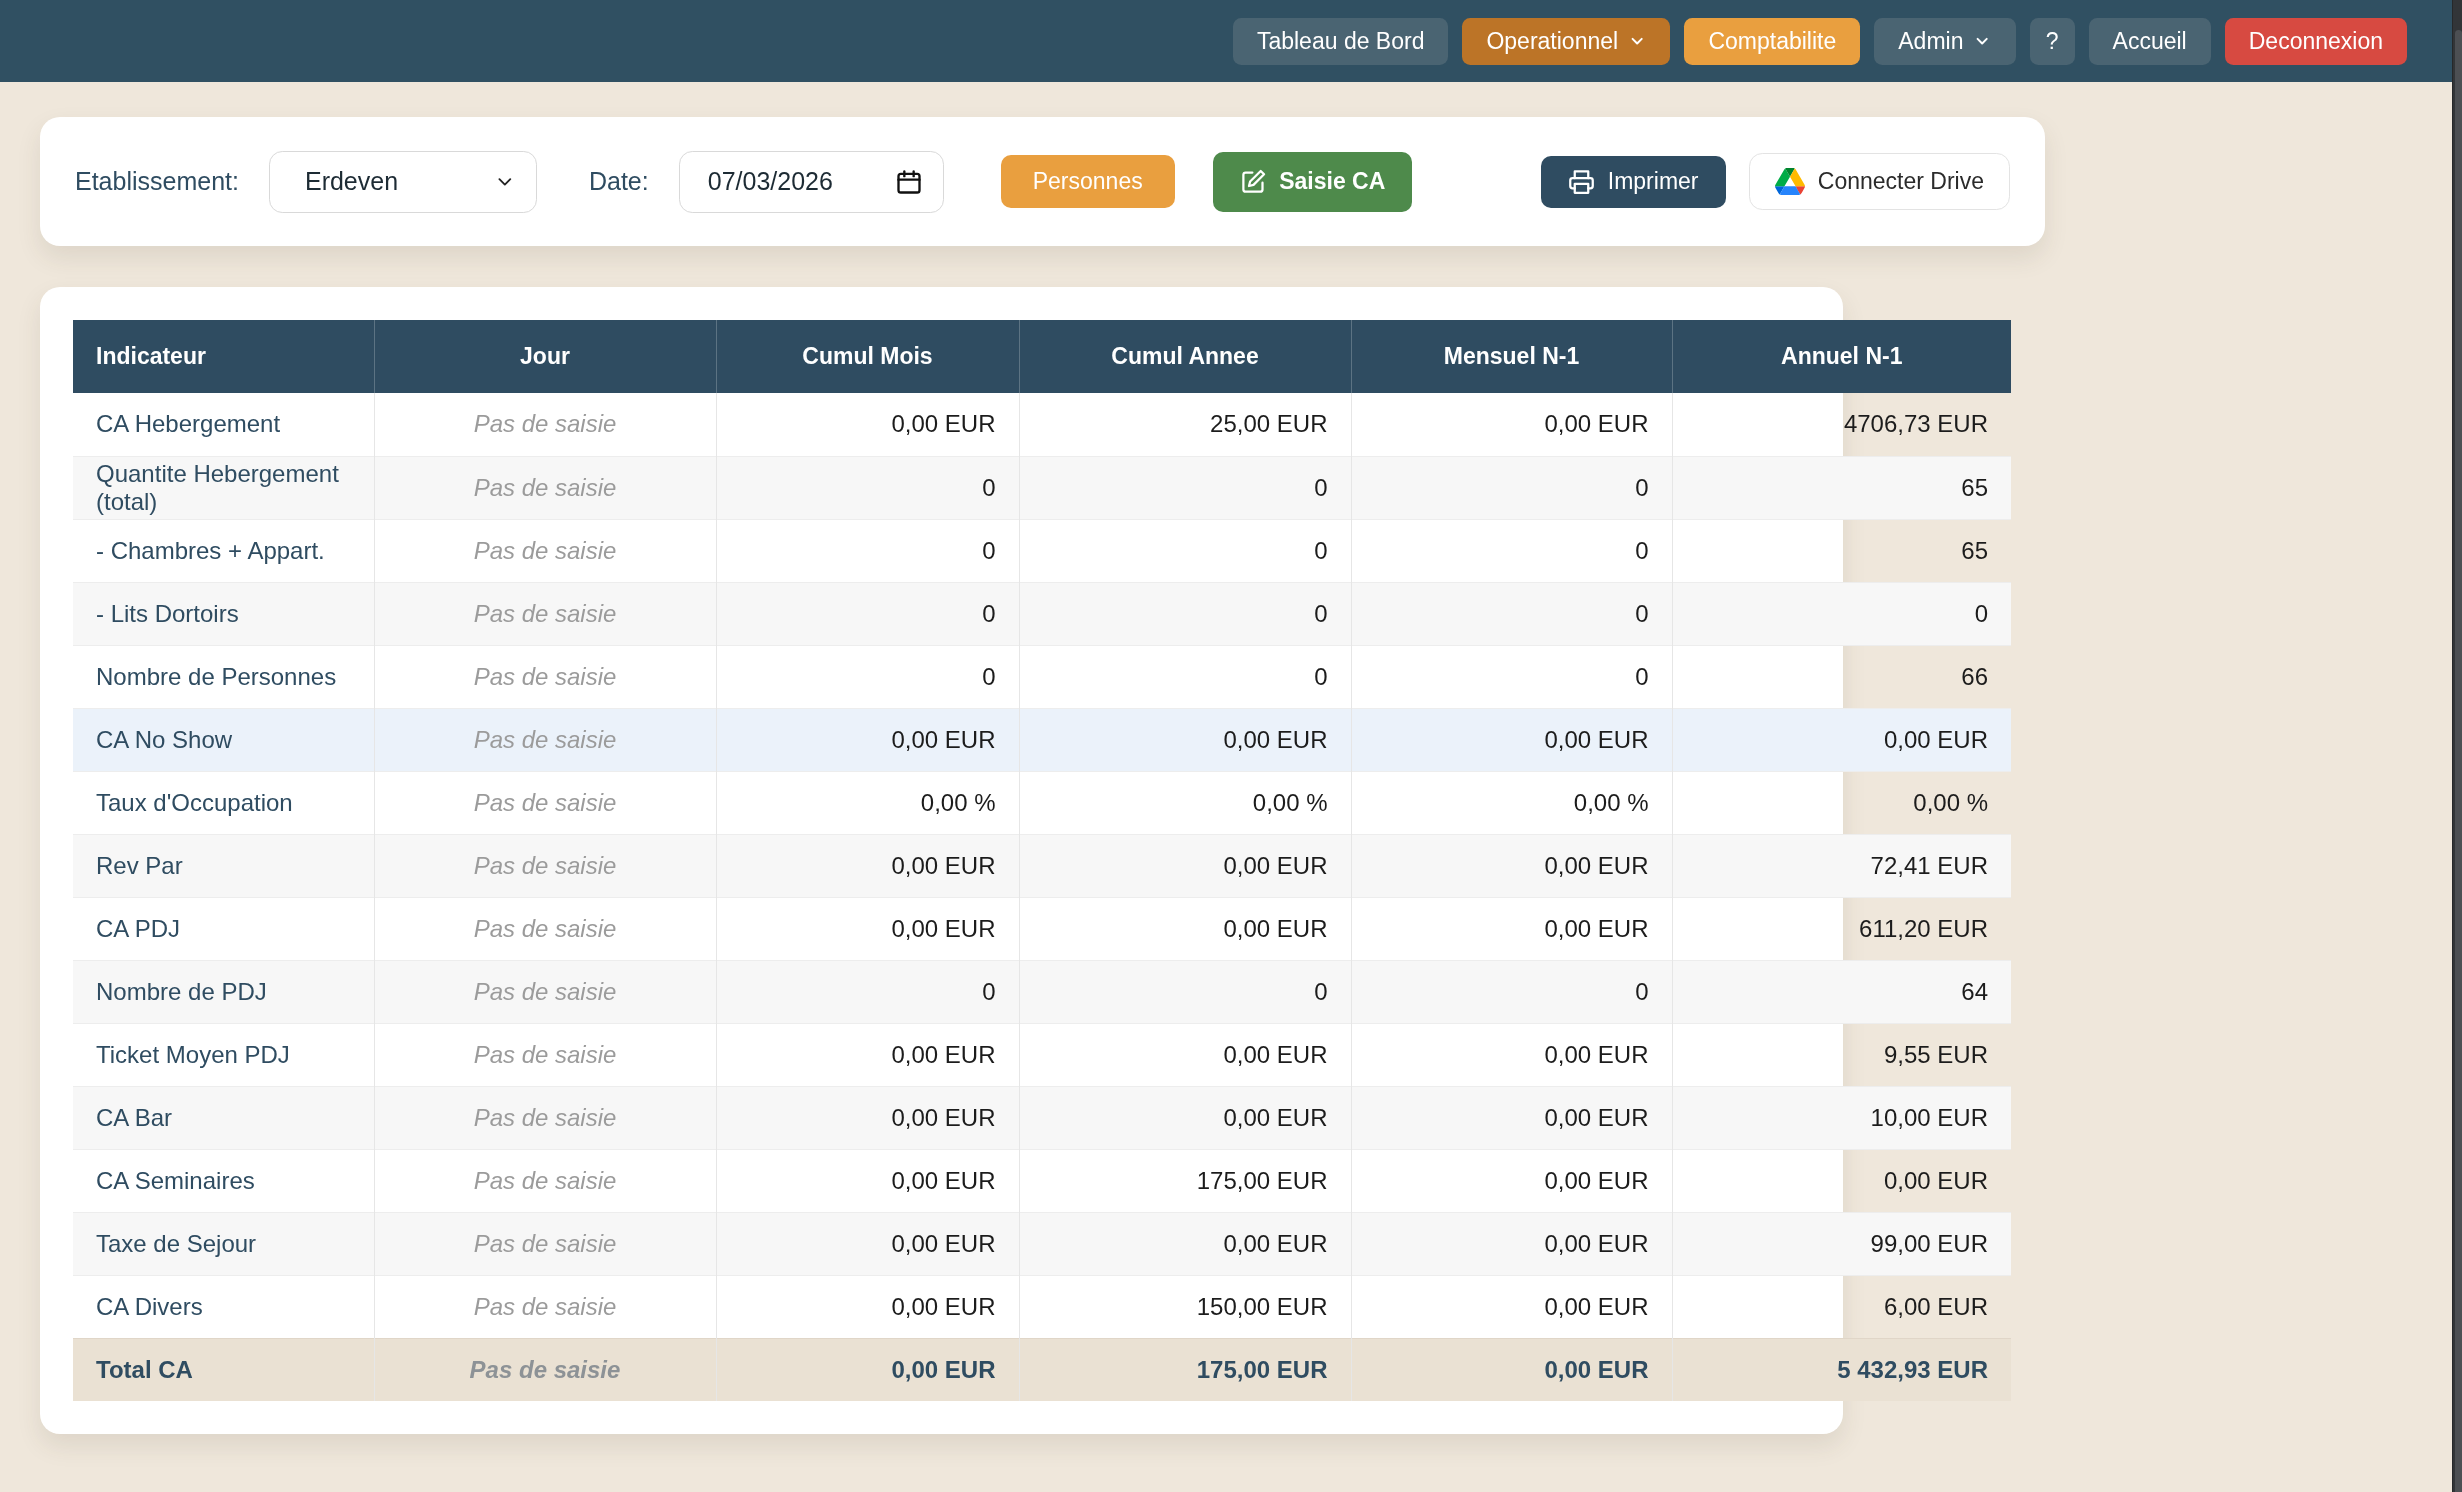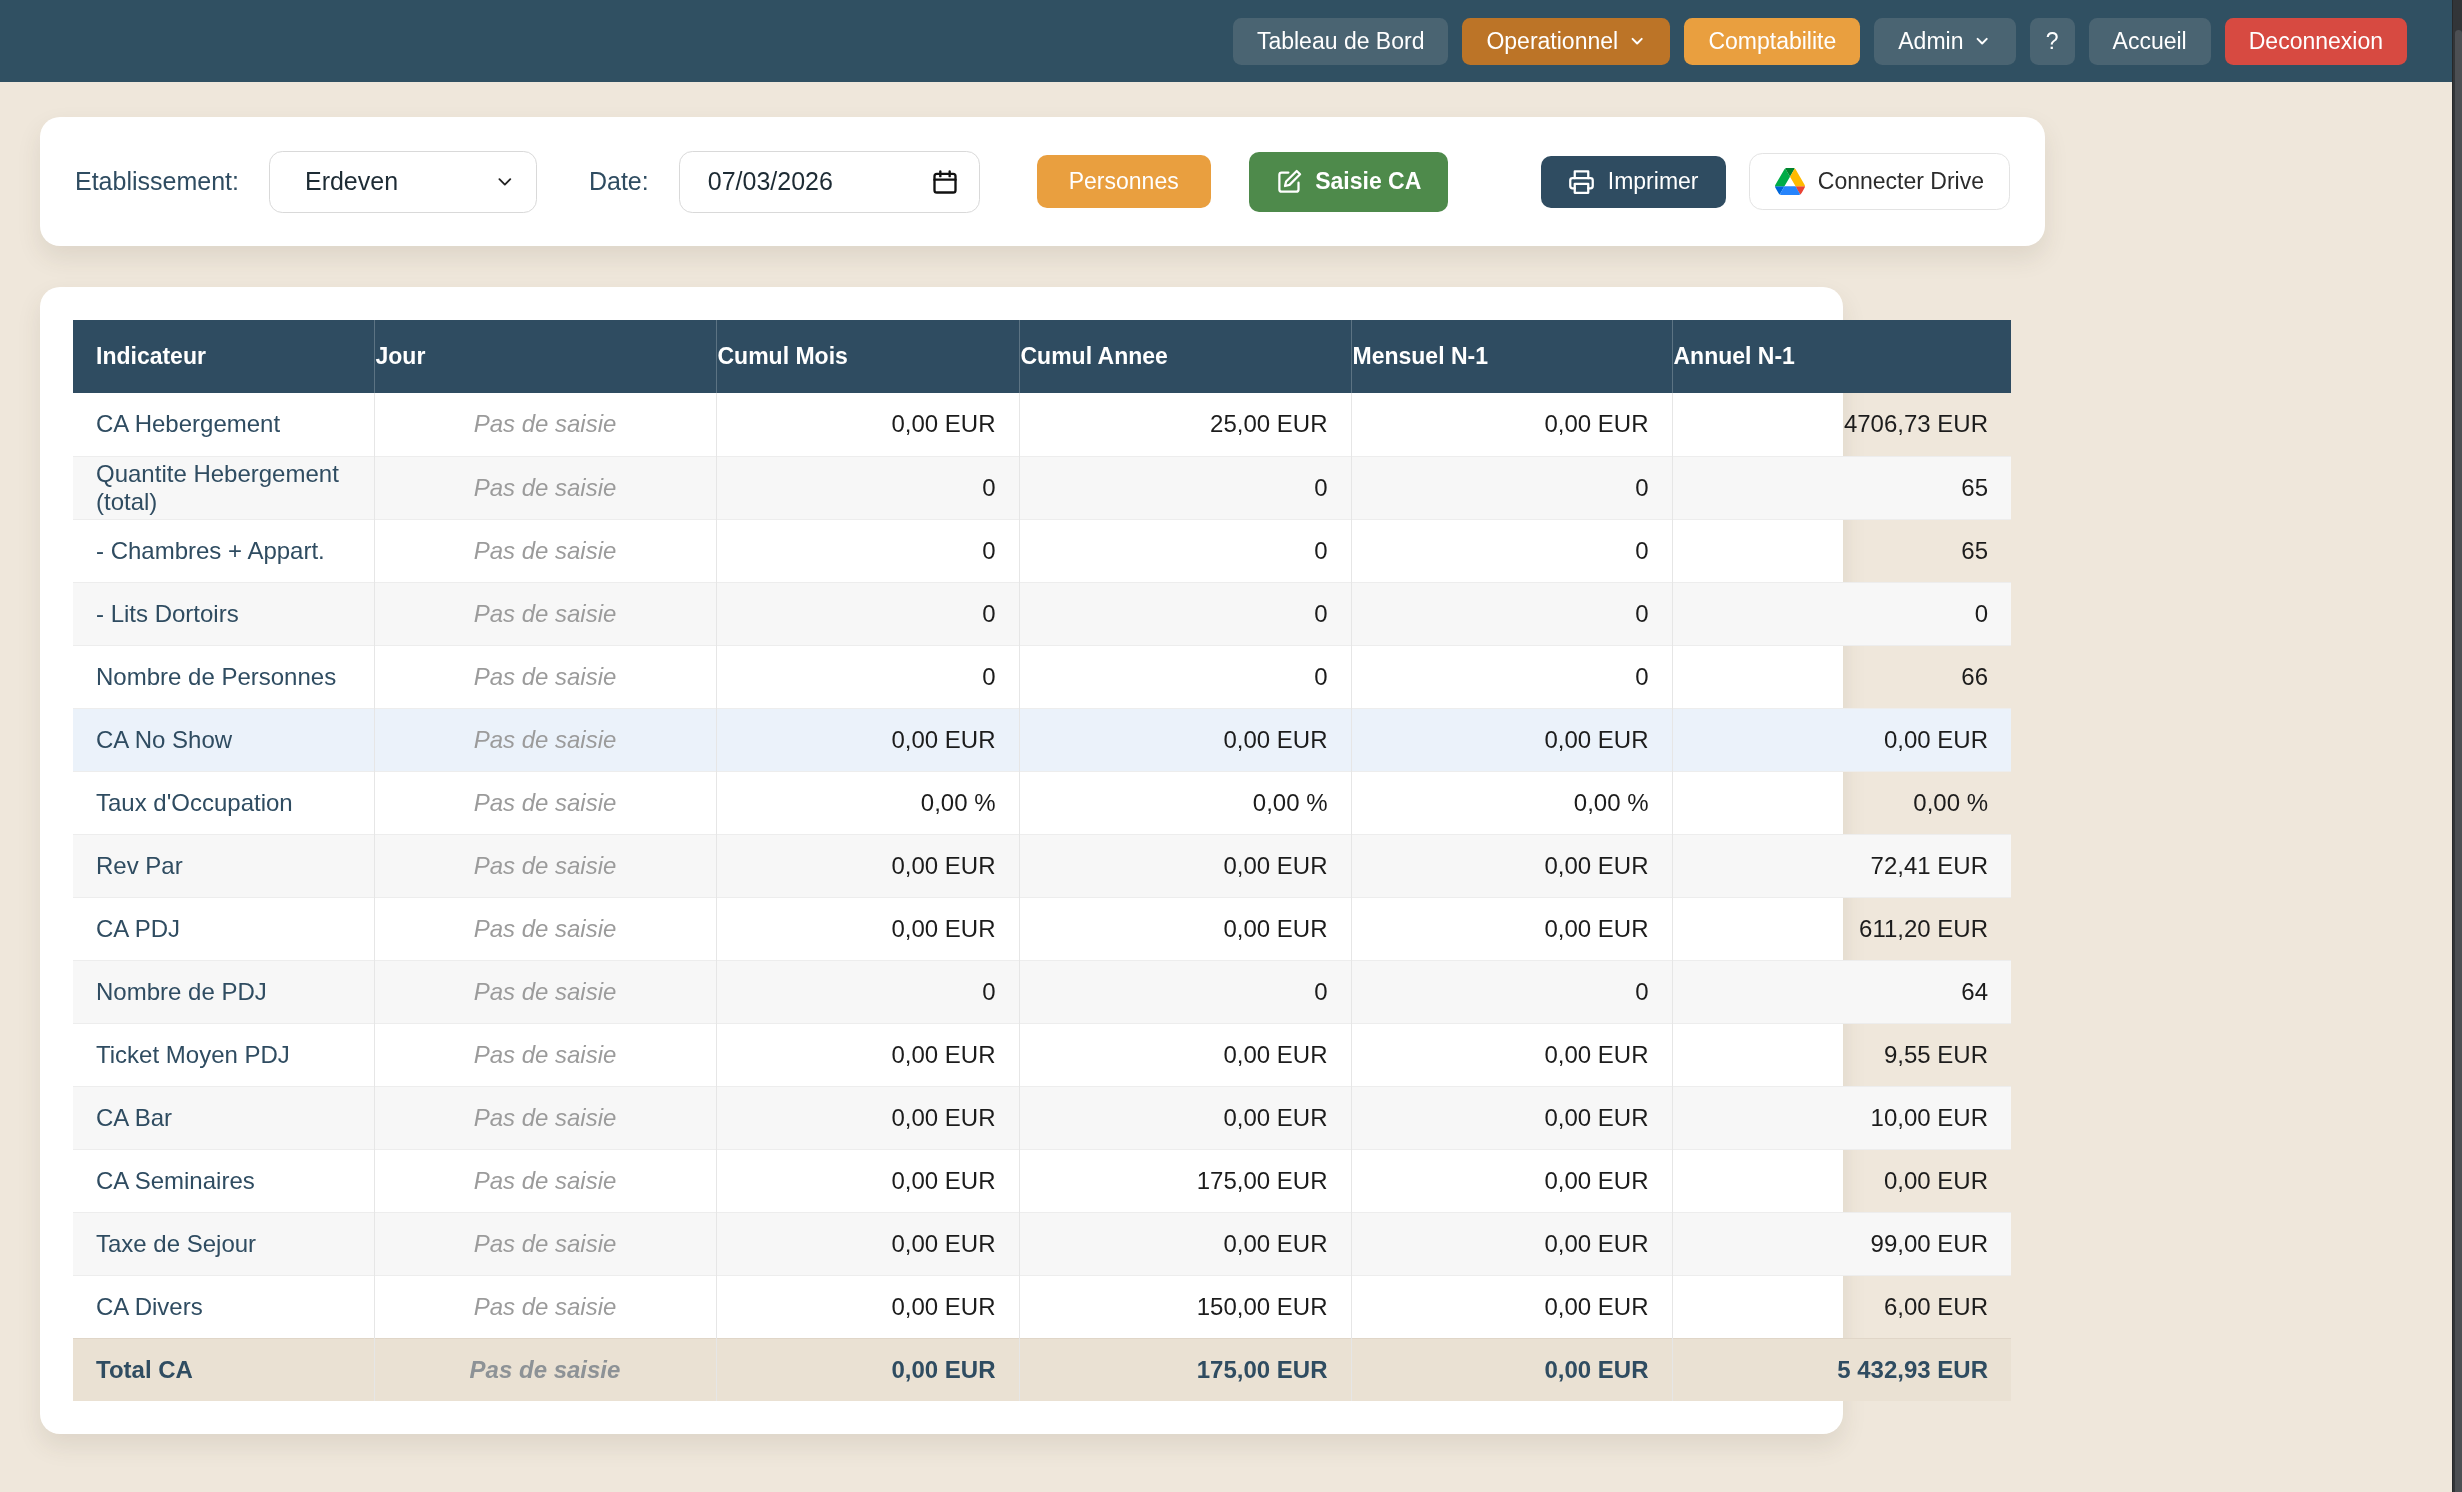--- a/index.html
+++ b/index.html
@@ -40,21 +40,21 @@
   }
   .field-label { font-size:25px; color:#2F4C61; }
   .input-box {
     height:62px; border:1.7px solid #D9D9D9; border-radius:13.3px; background:#fff;
     display:flex; align-items:center; justify-content:space-between;
     font-size:25px; color:#1D2B34; cursor:pointer;
   }
   .select-box { margin-left:30px; width:268px; padding:0 20px 0 35px; }
   .select-box .chev-dark svg { width:21.7px; height:21.7px; display:block; stroke:#222; }
   .date-label { margin-left:52px; }
-  .date-box { margin-left:30px; width:301px; padding:0 20px 0 28px; }
+  .date-box { margin-left:30px; width:265px; padding:0 20px 0 28px; }
   .cal-icon svg { width:28px; height:28px; display:block; }
 
   .btn {
     border:none; cursor:pointer; display:flex; align-items:center;
     font-family:"Liberation Sans", sans-serif; font-size:23px; color:#fff;
   }
   .btn-actualiser { margin-left:57px; height:53px; padding:0 32px; background:#E99F3F; border-radius:10px; }
   .btn-saisie { margin-left:38px; height:60px; padding:0 27px; background:#4E8A4B; border-radius:10px; gap:12.5px;font-weight:bold; }
   .btn-saisie svg { width:27px; height:27px; display:block; }
   .btn-imprimer { margin-left:auto; height:52px; padding:0 27px; background:#2F4C61; border-radius:10px; gap:12.5px;justify-content:center; }
@@ -65,21 +65,21 @@
   }
   .btn-drive svg { width:30px; height:27px; display:block; }
 
   
   .table-card { position:absolute; left:40px; top:287px; width:1803px; padding:33px 33px 33px 33px; }
   table { width:100%; border-collapse:collapse; table-layout:fixed; }
   col.c1{width:301px} col.c2{width:342px} col.c3{width:303px}
   col.c4{width:332px} col.c5{width:321px} col.c6{width:339px}
   thead th {
     background:#2F4C61; color:#FFFFFF; height:73px;
-    font-size:23px; font-weight:700; text-align:left;
+    font-size:23px; font-weight:700; text-align:center;
   }
   thead th:first-child { text-align:left; padding-left:23px; }
   thead th + th { border-left:0.8px solid rgba(255,255,255,.22); }
   tbody td { height:63px; font-size:24px; }
   tbody td + td { border-left:0.8px solid #E6E6E6; }
   tbody tr + tr { border-top:0.8px solid #EDEDED; }
   .col-indicateur { text-align:left; padding-left:23px; color:#2F4C61; }
   .col-jour { text-align:center; font-style:italic; color:#9B9B9B; }
   .col-val { text-align:right; padding-right:23px; color:#1C1C1C; }
   tbody tr:nth-child(even) { background:#F7F7F7; }

